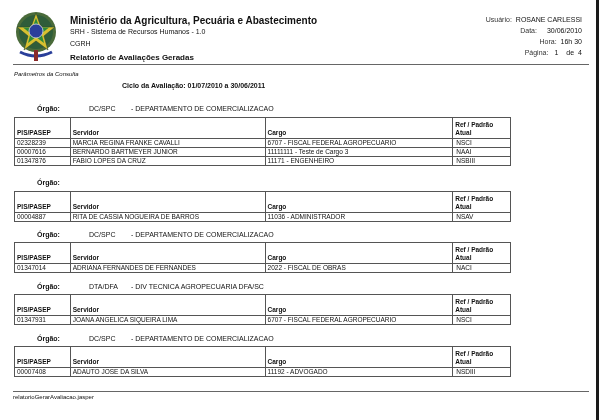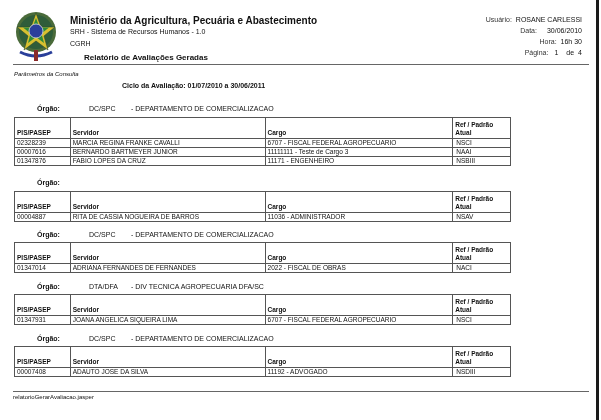--- a/index.html
+++ b/index.html
@@ -1,21 +1,21 @@
 <!DOCTYPE html>
 <html><head>
 <meta charset="utf-8">
 <style>
   html, body { margin:0; padding:0; }
   body { width:601px; height:420px; background:#fff; font-family:"Liberation Sans", sans-serif; color:#111; position:relative; overflow:hidden; }
   .right-border { position:absolute; left:596px; top:0; width:3px; height:420px; background:#1a1a1a; }
   .logo { position:absolute; left:12px; top:10px; width:48px; height:52px; }
   .hdr-title { position:absolute; left:70px; top:15px; font-size:10px; font-weight:bold; }
   .hdr-sub { position:absolute; left:70px; font-size:7px; }
-  .hdr-report { position:absolute; left:84px; top:53px; font-size:8px; font-weight:bold; }
+  .hdr-report { position:absolute; left:70px; top:53px; font-size:8px; font-weight:bold; }
   .meta { position:absolute; right:19px; font-size:7px; text-align:right; }
   .meta .lbl { color:#333; margin-right:4px; }
   .rule { position:absolute; left:13px; width:576px; height:1px; background:#666; }
   .params { position:absolute; left:14px; top:71px; font-size:6px; font-style:italic; }
   .ciclo { position:absolute; left:122px; top:82px; font-size:7px; font-weight:bold; }
   .orgao { position:absolute; font-size:7px; }
   .orgao .ol { position:absolute; left:37px; font-weight:bold; }
   .orgao .oc { position:absolute; left:89px; white-space:nowrap; }
   .orgao .od { position:absolute; left:131px; white-space:nowrap; }
   table.grid { position:absolute; left:14px; border-collapse:collapse; font-size:6.5px; width:497px; table-layout:fixed; }

